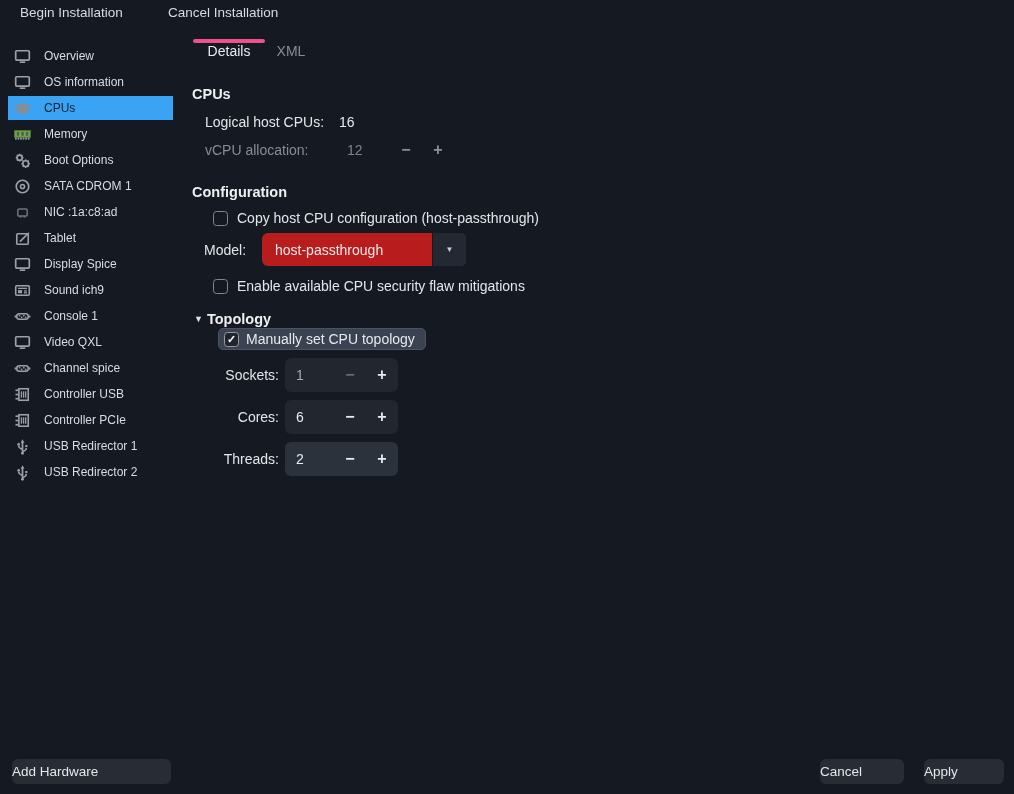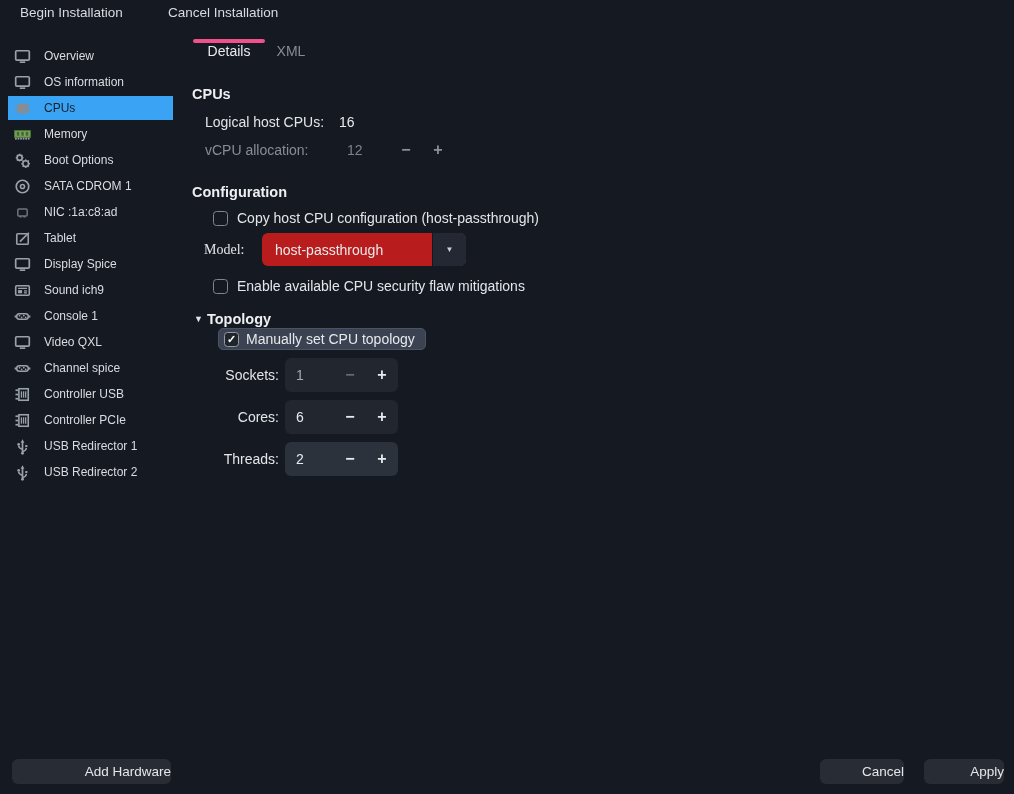--- a/index.html
+++ b/index.html
@@ -55,21 +55,21 @@
 
   .sec-config { margin-top:24px; }
   .row-check { margin-top:6px; height:20px; padding-left:21px; }
   .row-check2 { margin-top:10px; }
   .checkbox { width:15px; height:15px; border:1.5px solid #80868e; border-radius:3.5px; background:transparent; display:inline-flex; align-items:center; justify-content:center; flex:0 0 15px; }
   .checkbox.checked { background:#20252d; border-color:#959ba3; }
   .check-glyph { font-size:11px; line-height:1; color:#ffffff; font-weight:700; transform:translateY(-0.5px); }
   .row-check .cb-label { margin-left:9px; }
 
   .row-model { margin-top:5px; height:33px; padding-left:12px; }
-  .row-model .lbl { width:58px;font-family:Liberation Serif, serif; }
+  .row-model .lbl { width:58px; }
   .combo { display:flex; align-items:stretch; height:33px; width:204px; background:#b91c1c; border-radius:6px; overflow:hidden; }
   .combo-entry { flex:0 0 170px; display:flex; align-items:center; padding-left:13px; color:#e7e9ec; }
   .combo-btn { flex:1; display:flex; align-items:center; justify-content:center; border-left:1px solid #14181f; color:#ccd0d5; font-size:8px; cursor:default; background:#232832; border-top:none;border-right:none;border-bottom:none; font-family:"Liberation Sans",sans-serif; }
 
   .topo-head { margin-top:14px; height:18px; display:flex; align-items:center; padding-left:2px; }
   .expander-arrow { font-size:9px; color:#dfe2e6; margin-right:4px; }
   .topo-title { font-weight:700; font-size:14.5px; color:#edeff1; }
 
   .manual-pill { margin-left:26px; margin-top:0px; height:22px; display:inline-flex; align-items:center; background:#3b4252; border:1px solid #4b5365; border-radius:5px; padding:0 10px 0 5px; }
   .manual-pill .cb-label { margin-left:7px; color:#e7e9ec; }
@@ -78,21 +78,21 @@
   .row-spin:first-of-type { margin-top:7px; }
   .spin-label { width:87px; text-align:right; }
   .spinbox { margin-left:6px; width:113px; height:34px; background:#21262f; border-radius:6px; display:flex; align-items:center; }
   .spinbox.highlight { background:#2c323c; }
   .spin-value { flex:1; padding-left:11px; color:#e8eaee; }
   .spinbox.value-dim .spin-value { color:#a6abb2; }
   .spin-btn { width:32px; background:none; border:none; color:#e8eaee; font-size:16px; font-weight:700; text-align:center; cursor:default; padding:0; font-family:"Liberation Sans",sans-serif; }
   .spin-btn.minus.disabled { color:#646a73; }
 
   
-  .btn { position:absolute; height:25px; background:#272c35; border:none; border-radius:6px; color:#e4e6e9; font-size:13.5px; text-align:right; cursor:default; font-family:"Liberation Sans",sans-serif; }
+  .btn { position:absolute; height:25px; background:#272c35; border:none; border-radius:6px; color:#e4e6e9; font-size:13.5px; text-align:left; cursor:default; font-family:"Liberation Sans",sans-serif; }
   .btn-add { left:12px; top:759px; width:159px; }
   .btn-cancel { left:820px; top:759px; width:84px; }
   .btn-apply { left:924px; top:759px; width:80px; }
 
   .svg-defs { position:absolute; width:0; height:0; overflow:hidden; }
 </style>
 </head>
 <body>
 
 <svg class="svg-defs" aria-hidden="true">

